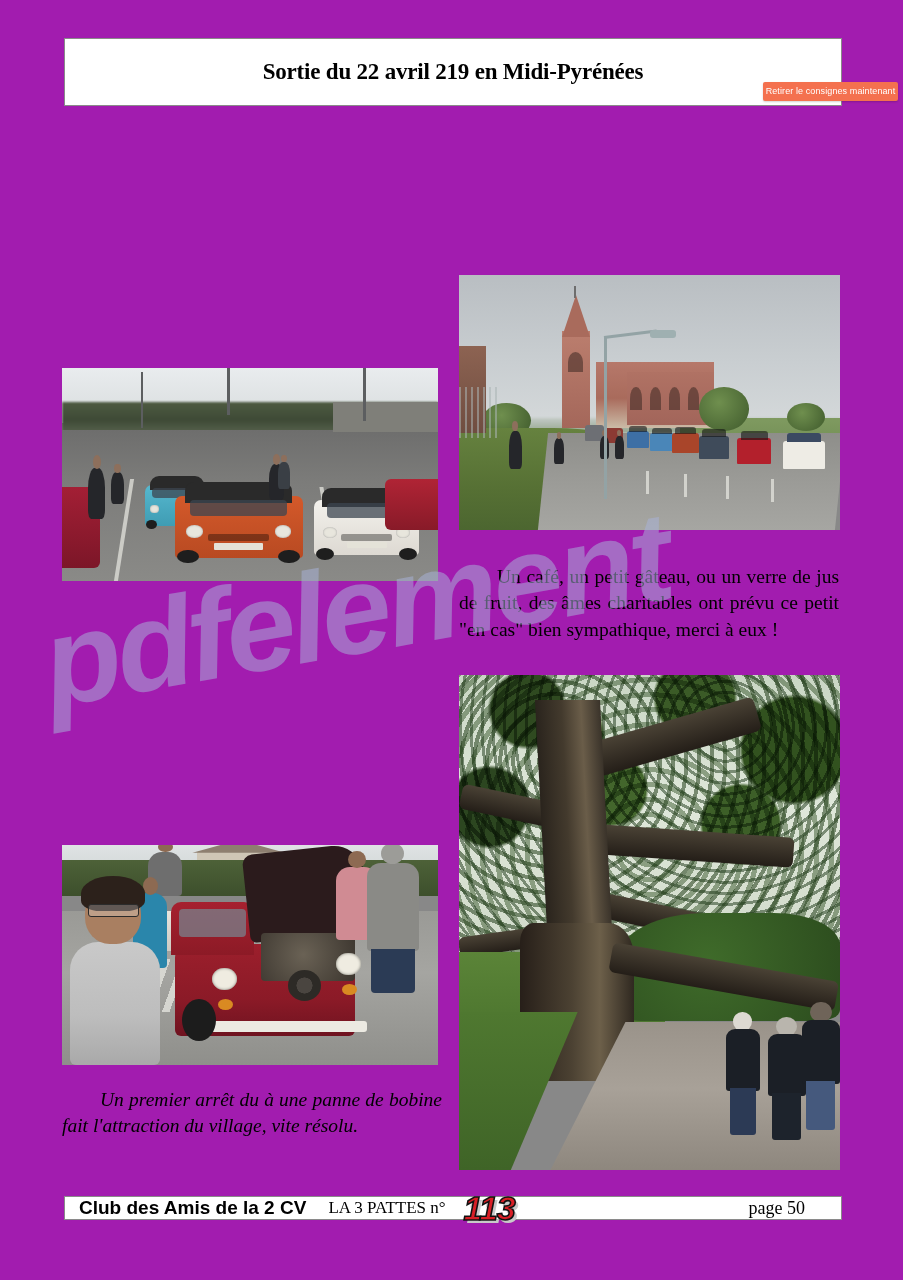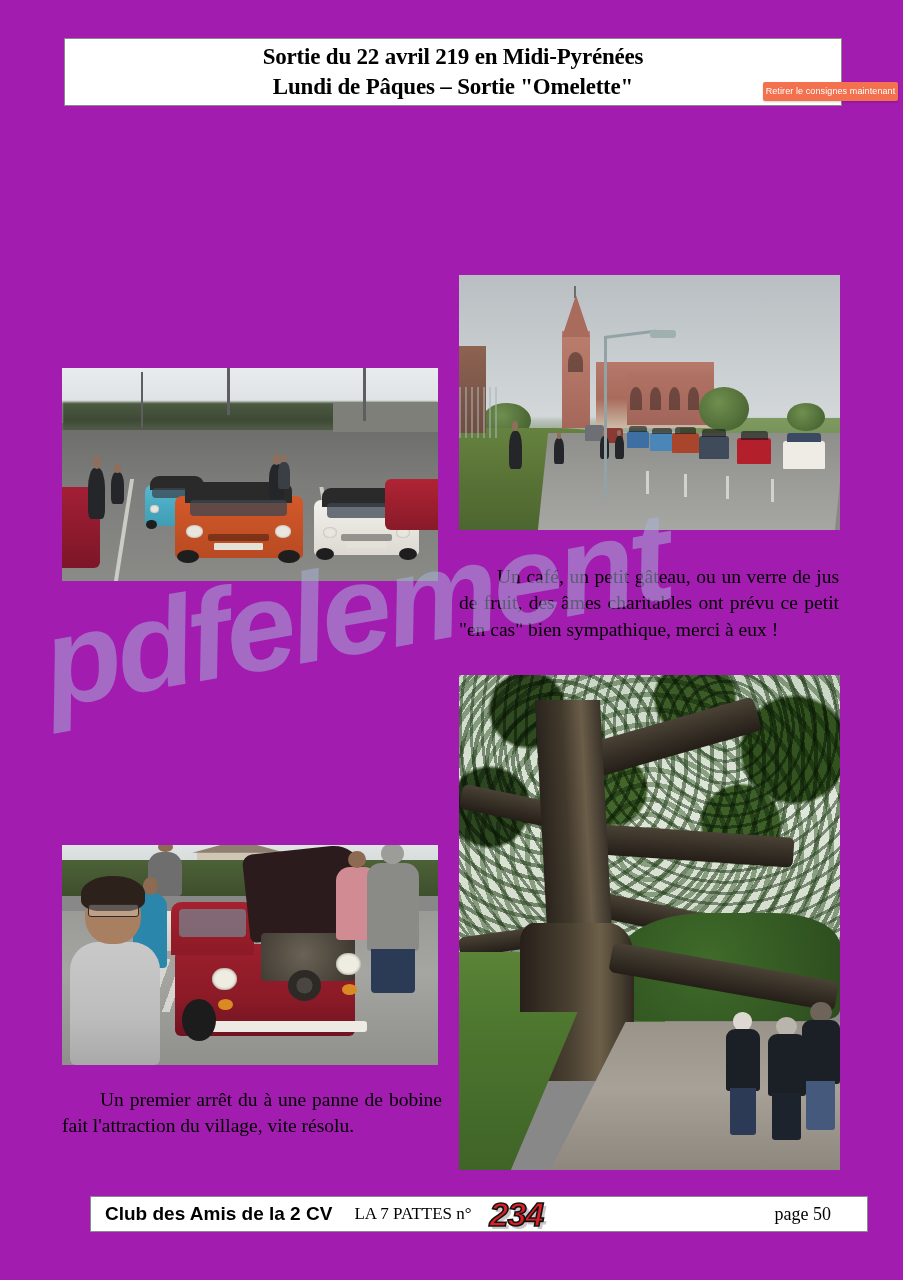--- a/index.html
+++ b/index.html
@@ -299,23 +299,23 @@
     opacity:.52;
     transform:rotate(-10deg);
     letter-spacing:-4px;
     white-space:nowrap;
     pointer-events:none;
     z-index:50;
   }
 
   
   .footer-box{
-    position:absolute;left:64px;top:1196px;width:778px;height:36px;
+    position:absolute;left:64px;top:1196px;width:778px;height:24px;
     border:1px solid #8a8a8a;box-sizing:border-box;background:#fff;
-    display:flex;align-items:center;margin-left:26px;
+    display:flex;align-items:center;
   }
   .f-club{
     font-family:"Liberation Sans", sans-serif;
     font-weight:bold;font-size:19px;color:#000;
     margin-left:14px;white-space:nowrap;
   }
   .f-mag{
     font-family:"Liberation Serif", serif;
     font-size:17px;color:#000;margin-left:22px;white-space:nowrap;
   }
@@ -337,30 +337,29 @@
     margin-left:auto;margin-right:36px;white-space:nowrap;
   }
 </style>
 </head>
 <body>
 
 <div class="page">
 
   <div class="header-box">
     <div class="header-line">Sortie du 22 avril 219 en Midi-Pyrénées</div>
-    <div class="header-line">Lundi de Pâques – Sortie "Omelette"</div>
   </div>
 
   <div class="wm-button">Retirer le consignes maintenant</div>
 
 
   <div class="col left" style="top:592px;">
   </div>
 
-  <div class="col left" style="top:1087px;">
+  <div class="col left" style="top:1087px;font-style:italic;">
     <p class="para last-line-left">Un premier arrêt du à une panne de bobine fait l'attraction du village, vite résolu.</p>
   </div>
 
 
   <div class="col right" style="top:564px;">
     <p class="para last-line-left">Un café, un petit gâteau, ou un verre de jus de fruit, des âmes charitables ont prévu ce petit "en cas" bien sympathique, merci à eux !</p>
   </div>
 
   <div class="photo ph1">
     <div class="sky"></div>
@@ -545,18 +544,18 @@
       <div class="hd"></div>
       <div class="tor"></div>
       <div class="lg"></div>
     </div>
   </div>
 
   <div class="watermark">pdfelement</div>
 
   <div class="footer-box">
     <div class="f-club">Club des Amis de la 2 CV</div>
-    <div class="f-mag">LA 7 PATTES n°</div>
-    <div class="f-num">234</div>
+    <div class="f-mag">LA 3 PATTES n°</div>
+    <div class="f-num">113</div>
     <div class="f-page">page 50</div>
   </div>
 
 </div>
 
 </body></html>

